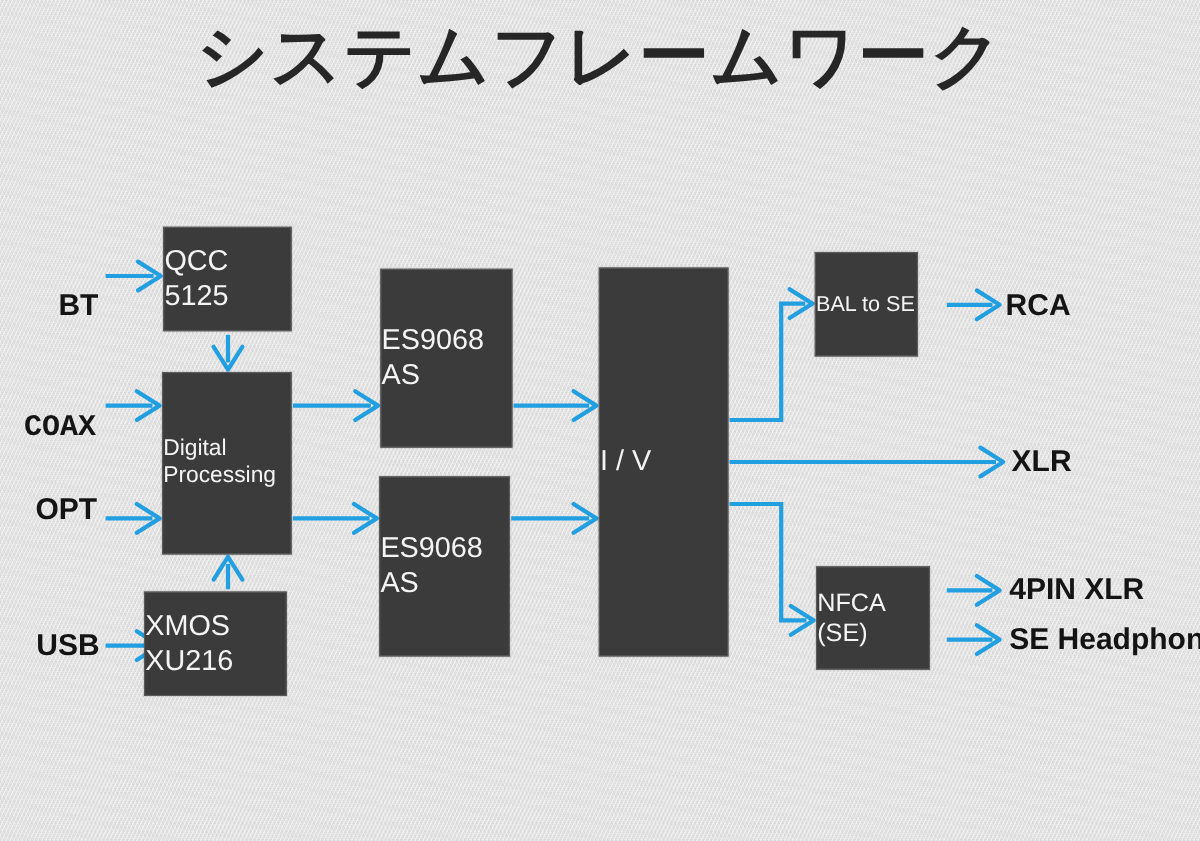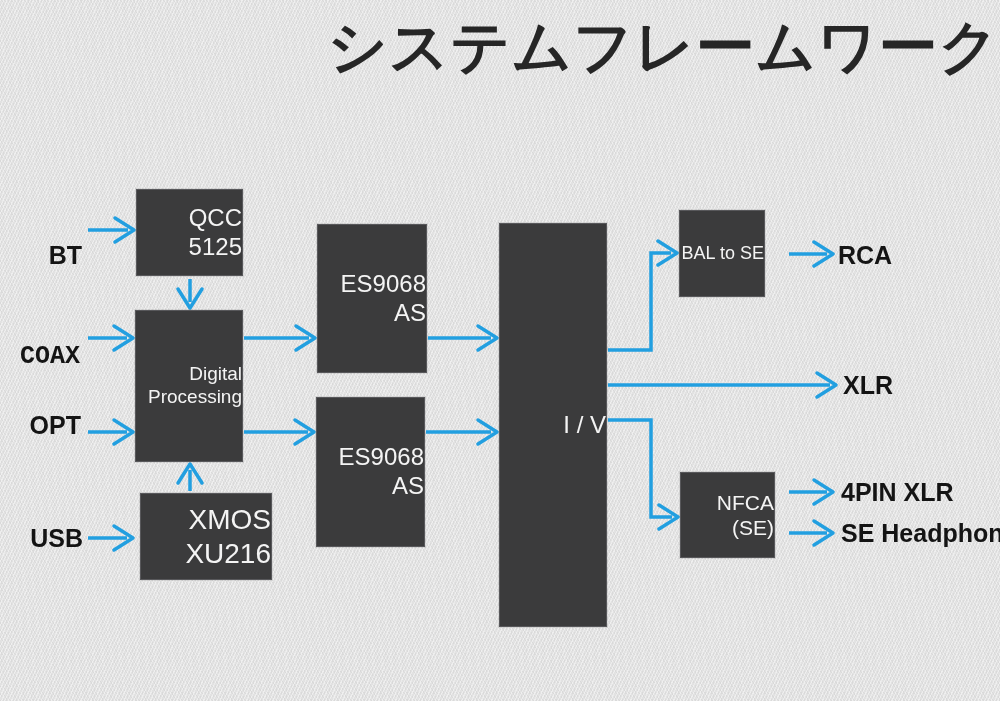--- a/index.html
+++ b/index.html
@@ -18,42 +18,42 @@
     background-image:
       repeating-linear-gradient(115deg, rgba(255,255,255,0.45) 0px, rgba(255,255,255,0.45) 1px, transparent 1px, transparent 3px),
       repeating-linear-gradient(65deg, rgba(110,110,110,0.07) 0px, rgba(110,110,110,0.07) 1px, transparent 1px, transparent 3px);
   }
   .title {
     position: absolute;
     top: 8px;
     left: 0;
     width: 100%;
     margin: 0;
-    text-align: right;
+    text-align: center;
     font-size: 59px;
     font-weight: 900;
     letter-spacing: 1px;
     color: #262626;
   }
   #edges {
     position: absolute;
     left: 0;
     top: 0;
     width: 1000px;
     height: 701px;
   }
   .node {
     position: absolute;
     box-sizing: border-box;
     background: #3b3b3c;
     border: 1px solid #58585b;
     color: #f4f4f4;
     display: flex;
     flex-direction: column;
-    align-items: flex-end;
+    align-items: flex-start;
     justify-content: center;
     text-align: center;
     line-height: 1.2;
     box-shadow: 0 0 0 1px rgba(0,0,0,0.08);
   }
   .io-label {
     position: absolute;
     white-space: nowrap;
     color: #141414;
     font-size: 25px;
@@ -92,33 +92,33 @@
     </svg>
   <div id="nodes">
       <div class="node" style="left: 136px; top: 189px; width: 107px; height: 87px; font-size: 24px;">
         <div>QCC</div>
         <div>5125</div>
       </div>
       <div class="node" style="left: 135px; top: 310px; width: 108px; height: 152px; font-size: 19px;">
         <div>Digital</div>
         <div>Processing</div>
       </div>
-      <div class="node" style="left: 140px; top: 493px; width: 132px; height: 87px; font-size: 28px;">
+      <div class="node" style="left: 120px; top: 493px; width: 119px; height: 87px; font-size: 24px;">
         <div>XMOS</div>
         <div>XU216</div>
       </div>
       <div class="node" style="left: 317px; top: 224px; width: 110px; height: 149px; font-size: 24px;">
         <div>ES9068</div>
         <div>AS</div>
       </div>
       <div class="node" style="left: 316px; top: 397px; width: 109px; height: 150px; font-size: 24px;">
         <div>ES9068</div>
         <div>AS</div>
       </div>
-      <div class="node" style="left: 499px; top: 223px; width: 108px; height: 404px; font-size: 24px;">
+      <div class="node" style="left: 499px; top: 223px; width: 108px; height: 324px; font-size: 24px;">
         <div>I / V</div>
       </div>
       <div class="node" style="left: 679px; top: 210px; width: 86px; height: 87px; font-size: 18px;">
         <div>BAL to SE</div>
       </div>
       <div class="node" style="left: 680px; top: 472px; width: 95px; height: 86px; font-size: 21px;">
         <div>NFCA</div>
         <div>(SE)</div>
       </div>
     </div>

